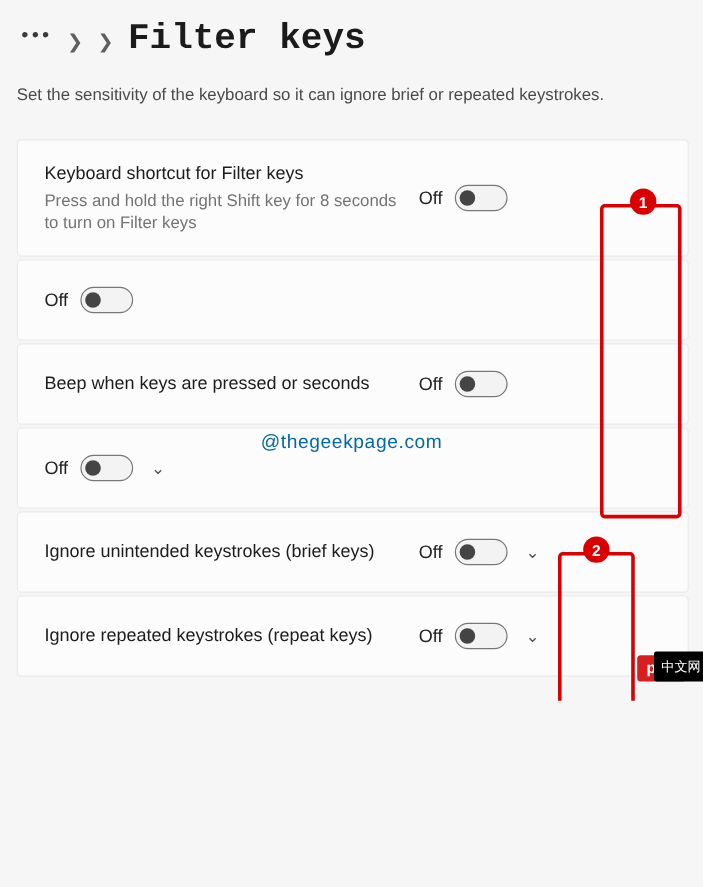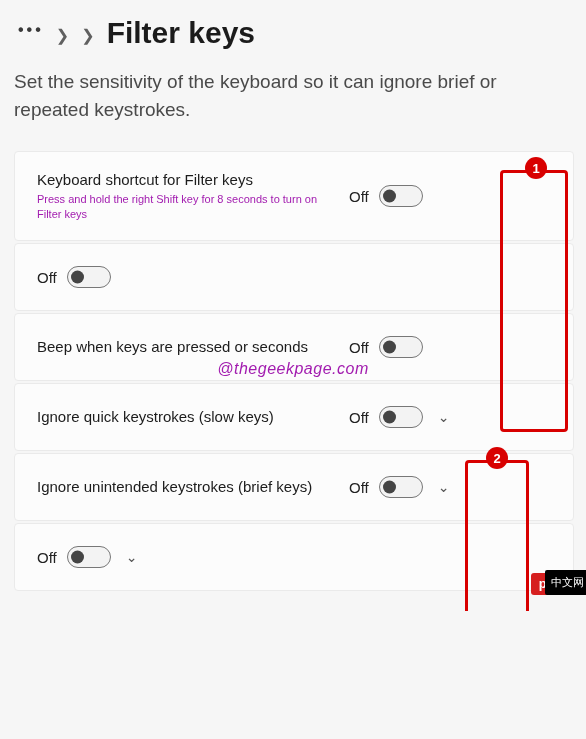--- a/index.html
+++ b/index.html
@@ -17,41 +17,41 @@
     display: flex; align-items: center; gap: 12px;
     font-size: 30px; font-weight: 600; color: #2b2b2b;
     padding: 6px 4px 10px 4px;
   }
   .breadcrumb .dots {
     letter-spacing: 3px; font-size: 16px; font-weight: 800;
     color: #3a3a3a; padding-bottom: 6px;
   }
   .breadcrumb .chev { font-size: 16px; color: #606060; font-weight: 400; padding-top: 4px;}
   .breadcrumb .crumb-link { color: #606060; font-weight: 600; }
-  .breadcrumb .crumb-current { color: #1b1b1b; }
+  .breadcrumb .crumb-current { color: #1b1b1b; font-family: Liberation Mono, monospace; }
 
   .description {
-    font-size: 19px; color: #4a4a4a; line-height: 1.45;
+    font-size: 14px; color: #4a4a4a; line-height: 1.45;
     padding: 8px 4px 28px 0; max-width: 560px;
   }
 
   .settings-list { display: flex; flex-direction: column; gap: 2px; }
 
   .setting-row {
     background: #fcfcfc;
     border: 1px solid #eaeaea;
     border-radius: 4px;
     display: flex; align-items: center;
     padding: 18px 16px 18px 22px;
     min-height: 68px;
     gap: 12px;
   }
   .setting-text { flex: 1 1 auto; max-width: 300px; }
   .setting-title { font-size: 15px; color: #1c1c1c; line-height: 1.35; }
-  .setting-sub { font-size: 11px; color: #a21caf; line-height: 1.35; margin-top: 2px; }
+  .setting-sub { font-size: 14px; color: #737373; line-height: 1.35; margin-top: 2px; }
 
   .setting-controls { display: flex; align-items: center; gap: 10px; }
   .status { font-size: 15px; color: #222; }
 
   
   .toggle {
     width: 44px; height: 22px; border-radius: 11px;
     border: 1.2px solid #777; background: #f3f3f3;
     position: relative; display: inline-block;
   }
@@ -75,23 +75,22 @@
     position: absolute; top: -16px; right: 18px;
     width: 22px; height: 22px; border-radius: 50%;
     background: #d80000; color: #fff;
     font-size: 13px; font-weight: 700;
     display: flex; align-items: center; justify-content: center;
   }
 
   
   .watermark {
     position: absolute; left: 50%; transform: translateX(-50%);
-    color: #a21caf; font-size: 16px; letter-spacing: .5px;
+    color: #0369a1; font-size: 16px; letter-spacing: .5px;
     pointer-events: none;
-    font-style: italic;
   }
 
   .footer-badge {
     position: absolute; right: 14px; bottom: 16px;
     background: #d61f1f; color: #fff;
     font-size: 13px; font-weight: 700;
     padding: 3px 8px 4px 8px; border-radius: 3px;
     letter-spacing: .5px;
   }
   .footer-cn {
@@ -145,23 +144,20 @@
       </div>
       <div class="setting-controls">
         <span class="status">Off</span>
         <span class="toggle">
             <span class="knob"></span>
           </span>
       </div>
     </div>
 
     <div class="setting-row">
-      <div class="setting-text">
-        <div class="setting-title">Ignore quick keystrokes (slow keys)</div>
-      </div>
       <div class="setting-controls">
         <span class="status">Off</span>
         <span class="toggle">
             <span class="knob"></span>
           </span>
         <span class="expand">⌄</span>
       </div>
     </div>
 
     <div class="setting-row">
@@ -171,20 +167,23 @@
       <div class="setting-controls">
         <span class="status">Off</span>
         <span class="toggle">
             <span class="knob"></span>
           </span>
         <span class="expand">⌄</span>
       </div>
     </div>
 
     <div class="setting-row">
+      <div class="setting-text">
+        <div class="setting-title">Ignore repeated keystrokes (repeat keys)</div>
+      </div>
       <div class="setting-controls">
         <span class="status">Off</span>
         <span class="toggle">
             <span class="knob"></span>
           </span>
         <span class="expand">⌄</span>
       </div>
     </div>
 
   </div>

